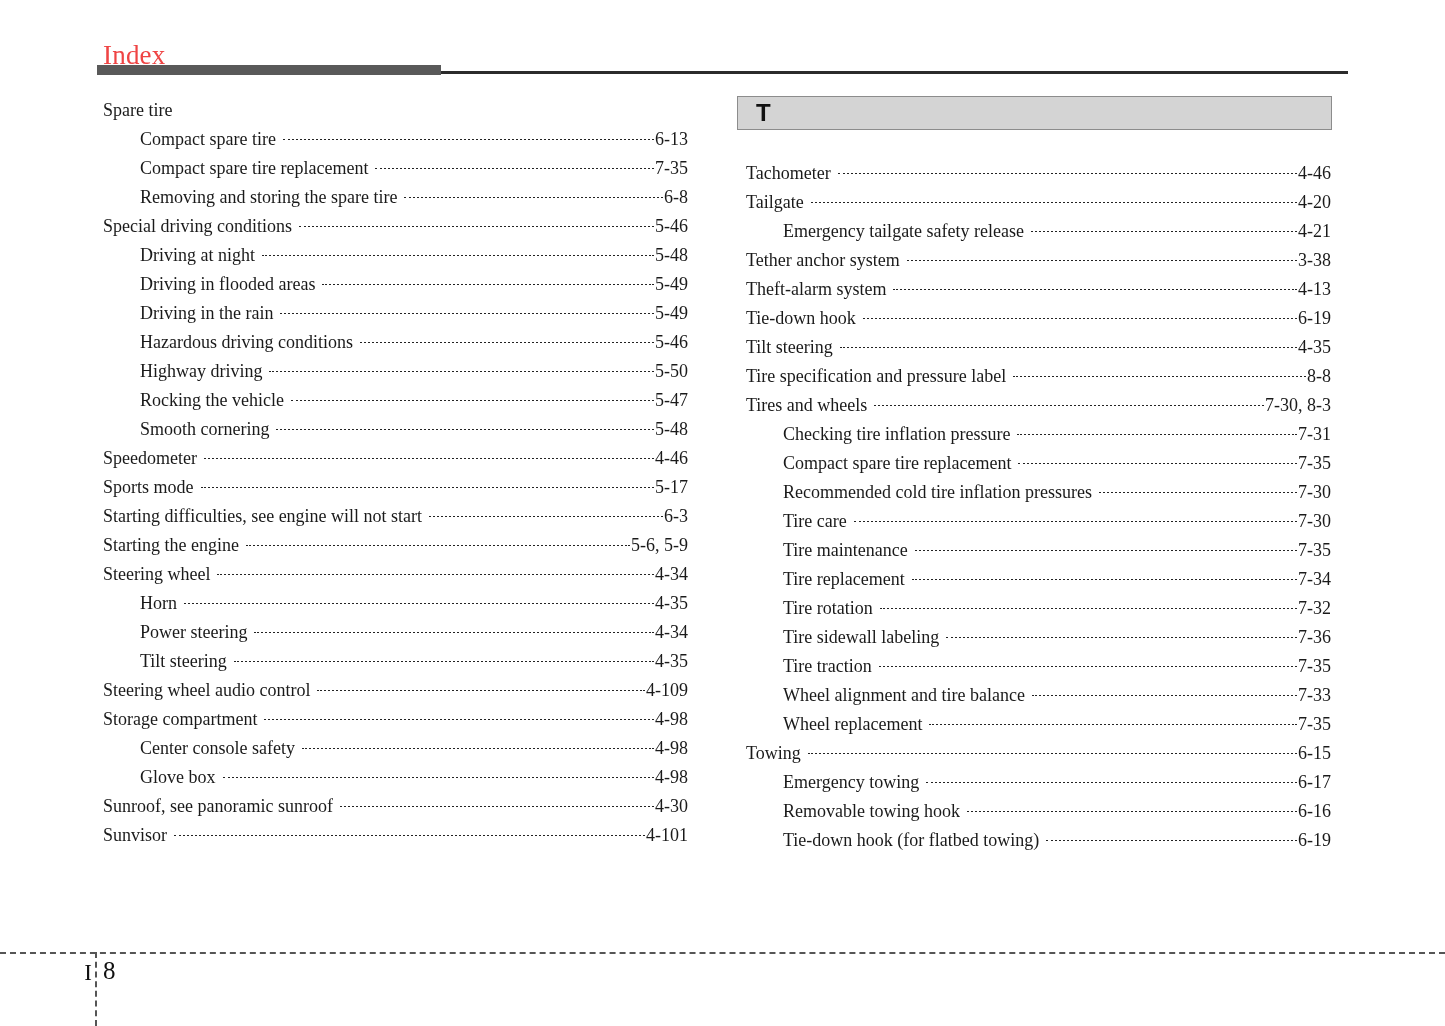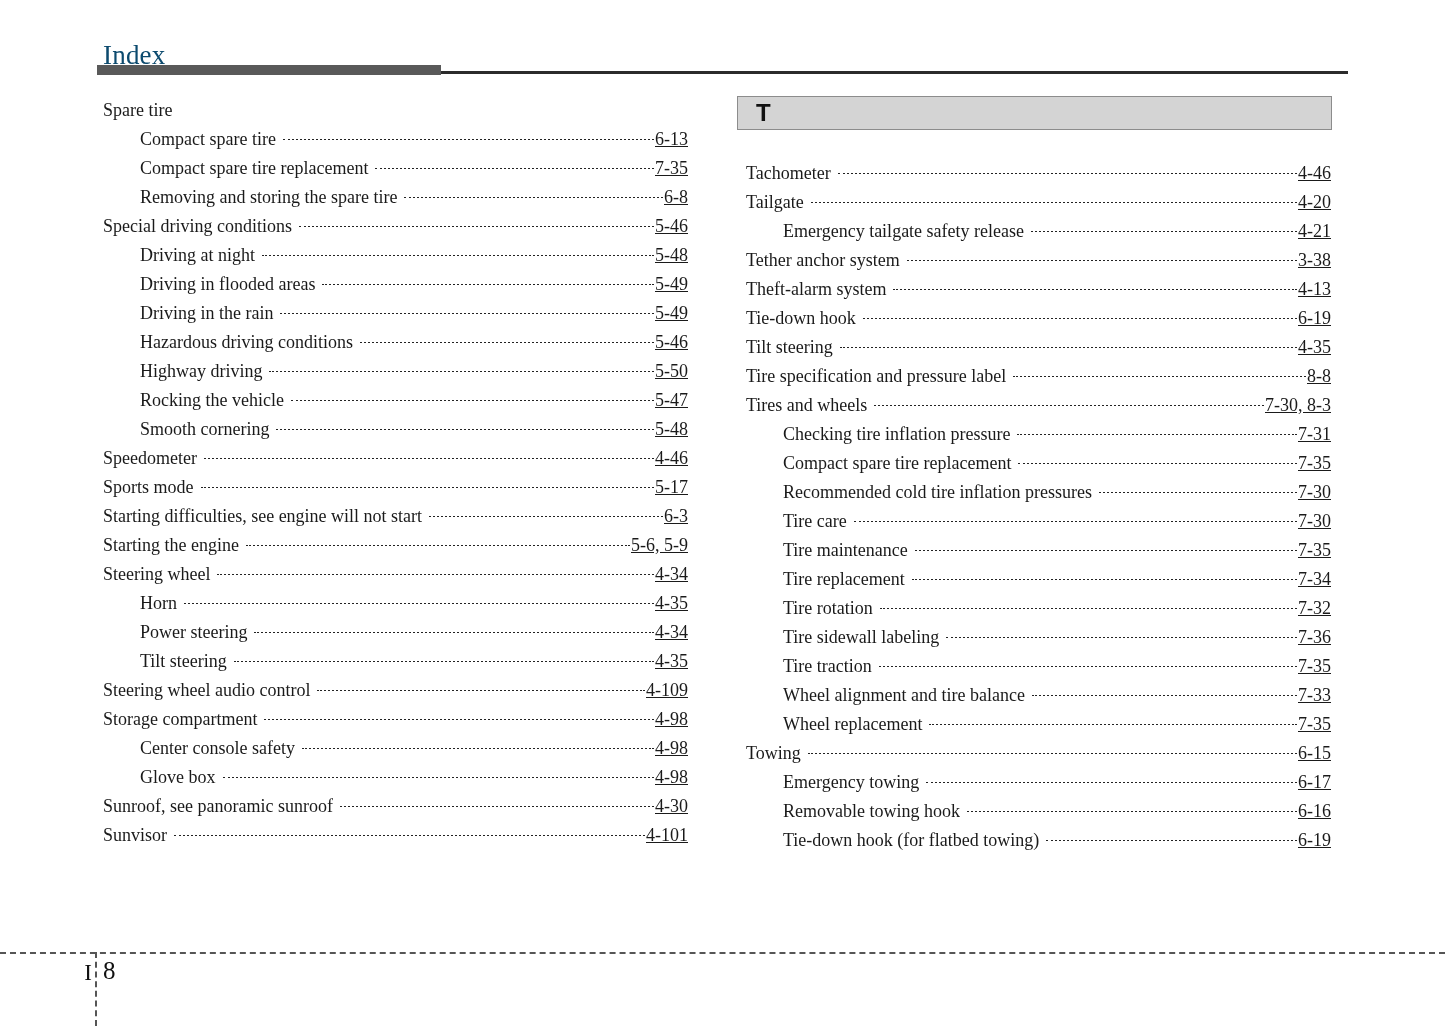--- a/index.html
+++ b/index.html
@@ -24,21 +24,21 @@
     top: 0;
     width: 1445px;
     height: 80px;
   }
   .page-title {
     position: absolute;
     left: 103px;
     top: 42px;
     font-size: 27px;
     line-height: 27px;
-    color: #0c4a6e;
+    color: #ef4444;
     font-family: "Liberation Serif", "DejaVu Serif", serif;
     letter-spacing: 0.2px;
     text-decoration: underline;
   }
   .rule-thick {
     position: absolute;
     left: 97px;
     top: 65px;
     width: 344px;
     height: 10px;
@@ -120,21 +120,20 @@
     left: 0;
     right: 0;
     bottom: 0;
     height: 0;
     border-bottom: 2.6px dotted #222222;
   }
   .entry-page {
     flex: 0 0 auto;
     padding-left: 1px;
     text-align: left;
-    text-decoration: underline;
   }
 
   
   .footer {
     position: absolute;
     left: 0;
     top: 0;
     width: 1445px;
     height: 1026px;
     pointer-events: none;

